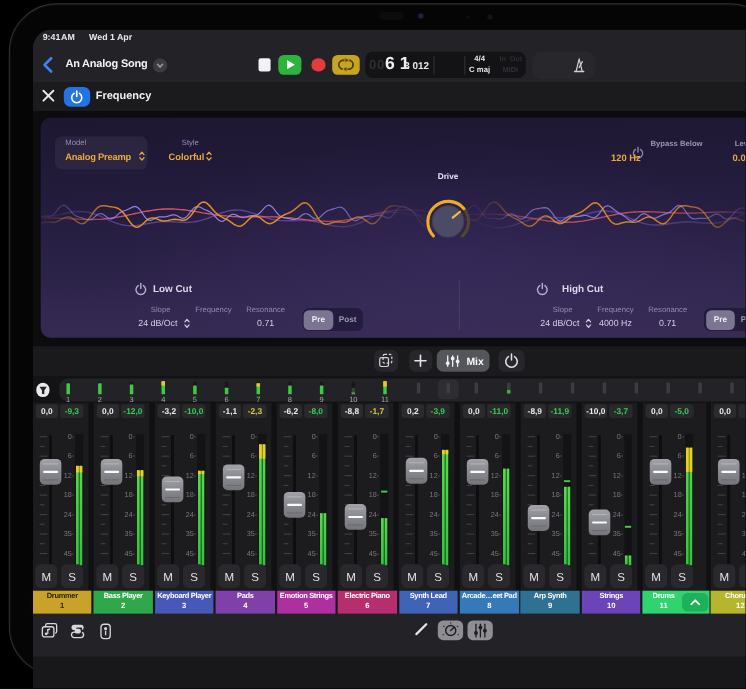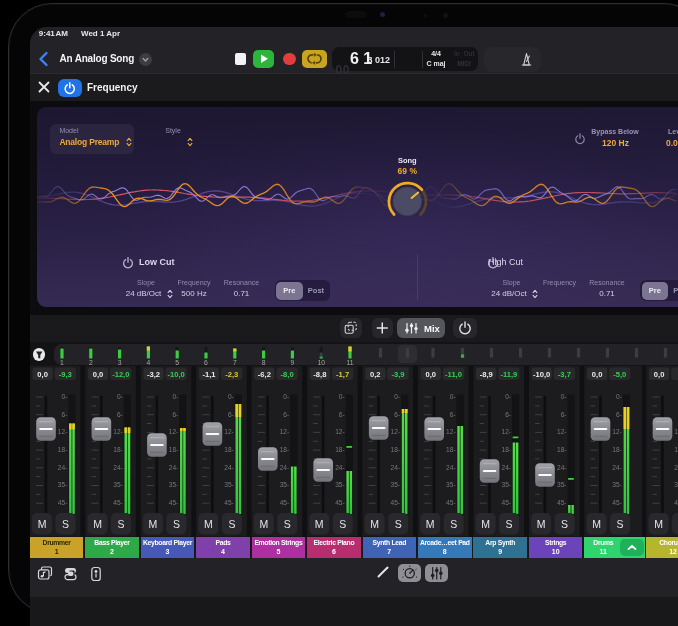--- a/index.html
+++ b/index.html
@@ -29,21 +29,21 @@
         <path d="M8,4.6 L15,8.8 L8,13 Z" fill="#fff"></path>
       </svg>
 <div style="position:absolute;left:253.2px;top:25.9px;width:12.4px;height:12.4px;background:#e23c3c;border-radius:7px;"></div>
 <div style="position:absolute;left:271.5px;top:23.2px;width:25px;height:17.6px;background:#c9a51f;border-radius:5px;"></div>
 <svg style="position:absolute;left:271.5px;top:23.2px;" width="25" height="17.6" viewBox="0 0 25 17.6">
         <rect x="6" y="4.8" width="13" height="8" rx="4" fill="none" stroke="#55430a" stroke-width="1.7"></rect>
         <path d="M11.6,2.2 L15.4,4.8 L11.6,7.4 Z" fill="#55430a" stroke="#c9a51f" stroke-width="0.8"></path>
         <path d="M13.4,10.2 L9.6,12.8 L13.4,15.4 Z" fill="#55430a" stroke="#c9a51f" stroke-width="0.8"></path>
       </svg>
 <div style="position:absolute;left:301.5px;top:19.5px;width:146.5px;height:24.6px;background:#131315;border-radius:7px;"></div>
-<div style="position:absolute;left:305.5px;top:24px;height:16px;line-height:16px;font-size:12px;color:#2e2e33;font-weight:700;white-space:nowrap;letter-spacing:0.5px;margin-top:11px;">00</div>
+<div style="position:absolute;left:305.5px;top:24px;height:16px;line-height:16px;font-size:12px;color:#2e2e33;font-weight:700;white-space:nowrap;letter-spacing:0.5px;">00</div>
 <div style="position:absolute;left:320px;top:24px;height:16px;line-height:16px;font-size:16px;color:#f0f0f2;font-weight:700;white-space:nowrap;">6 1</div>
 <div style="position:absolute;left:337.5px;top:24.5px;height:16px;line-height:16px;font-size:9px;color:#e8e8ec;font-weight:700;white-space:nowrap;">3 012</div>
 <div style="position:absolute;left:364px;top:23.5px;width:1px;height:17px;background:#303036;"></div>
 <div style="position:absolute;left:392px;top:23.5px;width:1px;height:17px;background:#303036;"></div>
 <div style="position:absolute;left:346px;top:18.5px;width:120px;height:16px;line-height:16px;text-align:center;font-size:7px;color:#e6e6ea;font-weight:700;">4/4</div>
 <div style="position:absolute;left:346px;top:29px;width:120px;height:16px;line-height:16px;text-align:center;font-size:7px;color:#e6e6ea;font-weight:700;">C maj</div>
 <div style="position:absolute;left:424px;top:18.5px;height:16px;line-height:16px;font-size:6.5px;color:#2d2d35;font-weight:700;white-space:nowrap;">In&nbsp;&nbsp;Out</div>
 <div style="position:absolute;left:374px;top:29px;width:120px;height:16px;line-height:16px;text-align:center;font-size:6.5px;color:#2c3442;font-weight:700;">MIDI</div>
 <div style="position:absolute;left:454px;top:20px;width:57px;height:24.6px;background:#28282c;border-radius:8px;"></div>
 <div style="position:absolute;left:410px;top:24px;width:120px;height:16px;line-height:16px;text-align:right;font-size:9.5px;color:#f0f0f2;font-weight:400;margin-top:38px;">¹234</div>
@@ -139,66 +139,66 @@
 <line x1="374.6" y1="90.9" x2="381.2" y2="85.5" stroke="#f2bc46" stroke-width="2" stroke-linecap="round"></line>
 </svg>
 <div style="position:absolute;left:12.5px;top:17px;width:84px;height:29.5px;background:rgba(255,255,255,0.055);border-radius:6px;"></div>
 <div style="position:absolute;left:22.4px;top:15.5px;height:16px;line-height:16px;font-size:7px;color:#978fb4;font-weight:400;white-space:nowrap;">Model</div>
 <div style="position:absolute;left:22.4px;top:27px;height:16px;line-height:16px;font-size:8.5px;color:#eca93e;font-weight:700;white-space:nowrap;letter-spacing:-0.2px;">Analog Preamp</div>
 <svg style="position:absolute;left:87.5px;top:30px;" width="8" height="10" viewBox="0 0 8 10">
           <path d="M2.1,3.6 L4,1.4 L5.9,3.6" fill="none" stroke="#eca93e" stroke-width="1.1" stroke-linecap="round" stroke-linejoin="round"></path>
           <path d="M2.1,6.4 L4,8.6 L5.9,6.4" fill="none" stroke="#eca93e" stroke-width="1.1" stroke-linecap="round" stroke-linejoin="round"></path>
         </svg>
 <div style="position:absolute;left:76px;top:15.5px;width:120px;height:16px;line-height:16px;text-align:center;font-size:7px;color:#978fb4;font-weight:400;">Style</div>
+<div style="position:absolute;left:72.5px;top:27px;width:120px;height:16px;line-height:16px;text-align:center;font-size:8.5px;color:#eca93e;font-weight:700;">Colorful</div>
 <svg style="position:absolute;left:148.5px;top:30px;" width="8" height="10" viewBox="0 0 8 10">
           <path d="M2.1,3.6 L4,1.4 L5.9,3.6" fill="none" stroke="#eca93e" stroke-width="1.1" stroke-linecap="round" stroke-linejoin="round"></path>
           <path d="M2.1,6.4 L4,8.6 L5.9,6.4" fill="none" stroke="#eca93e" stroke-width="1.1" stroke-linecap="round" stroke-linejoin="round"></path>
         </svg>
 <svg style="position:absolute;left:537px;top:25.5px;" width="12" height="12" viewBox="0 0 12 12">
           <path d="M3.77,2.83 A4.2,4.2 0 1 0 8.23,2.83" fill="none" stroke="#8d86a6" stroke-width="1.2" stroke-linecap="round"></path>
           <line x1="6" y1="0.7000000000000002" x2="6" y2="5.35" stroke="#8d86a6" stroke-width="1.2" stroke-linecap="round"></line>
         </svg>
 <div style="position:absolute;left:518px;top:17px;width:120px;height:16px;line-height:16px;text-align:center;font-size:7px;color:#9b94b4;font-weight:600;">Bypass Below</div>
-<div style="position:absolute;left:518.5px;top:27.5px;width:120px;height:16px;line-height:16px;text-align:center;font-size:8.5px;color:#eca93e;font-weight:700;">120 Hz</div>
+<div style="position:absolute;left:518.5px;top:27.5px;width:120px;height:16px;line-height:16px;font-size:8.5px;color:#eca93e;font-weight:700;">120 Hz</div>
 <div style="position:absolute;left:631px;top:17px;height:16px;line-height:16px;font-size:7px;color:#9b94b4;font-weight:600;white-space:nowrap;">Level</div>
 <div style="position:absolute;left:629px;top:27.5px;height:16px;line-height:16px;font-size:8.5px;color:#eca93e;font-weight:700;white-space:nowrap;">0.0 dB</div>
-<div style="position:absolute;left:310.3px;top:45.5px;width:120px;height:16px;line-height:16px;text-align:center;font-size:7.5px;color:#e9e7f3;font-weight:700;">Song</div>
-<div style="position:absolute;left:310.3px;top:55.5px;width:120px;height:16px;line-height:16px;text-align:center;font-size:8.5px;color:#efa928;font-weight:700;">69 %</div>
+<div style="position:absolute;left:310.3px;top:45.5px;width:120px;height:16px;line-height:16px;text-align:center;font-size:7.5px;color:#e9e7f3;font-weight:700;">Drive</div>
 <div style="position:absolute;left:380.4px;top:148px;width:1px;height:45px;background:rgba(255,255,255,0.09);"></div>
 <svg style="position:absolute;left:84.5px;top:149.5px;" width="12" height="12" viewBox="0 0 12 12">
           <path d="M3.67,2.66 A4.4,4.4 0 1 0 8.33,2.66" fill="none" stroke="#b6b0cc" stroke-width="1.3" stroke-linecap="round"></path>
           <line x1="6" y1="0.5" x2="6" y2="5.30" stroke="#b6b0cc" stroke-width="1.3" stroke-linecap="round"></line>
         </svg>
 <div style="position:absolute;left:102px;top:147px;height:16px;line-height:16px;font-size:9px;color:#dbd8ea;font-weight:600;white-space:nowrap;">Low Cut</div>
 <div style="position:absolute;left:49px;top:168.3px;width:120px;height:16px;line-height:16px;text-align:center;font-size:7px;color:#938bb0;font-weight:400;">Slope</div>
 <div style="position:absolute;left:46.5px;top:179px;width:120px;height:16px;line-height:16px;text-align:center;font-size:8px;color:#d3cfe6;font-weight:400;">24 dB/Oct</div>
 <svg style="position:absolute;left:128.5px;top:182.3px;" width="8" height="10" viewBox="0 0 8 10">
           <path d="M2.1,3.6 L4,1.4 L5.9,3.6" fill="none" stroke="#d3cfe6" stroke-width="1.1" stroke-linecap="round" stroke-linejoin="round"></path>
           <path d="M2.1,6.4 L4,8.6 L5.9,6.4" fill="none" stroke="#d3cfe6" stroke-width="1.1" stroke-linecap="round" stroke-linejoin="round"></path>
         </svg>
 <div style="position:absolute;left:97px;top:168.3px;width:120px;height:16px;line-height:16px;text-align:center;font-size:7px;color:#938bb0;font-weight:400;">Frequency</div>
-<div style="position:absolute;left:97px;top:179px;width:120px;height:16px;line-height:16px;text-align:center;font-size:8px;color:#d3cfe6;font-weight:400;">500 Hz</div>
 <div style="position:absolute;left:144.5px;top:168.3px;width:120px;height:16px;line-height:16px;text-align:center;font-size:7px;color:#938bb0;font-weight:400;">Resonance</div>
 <div style="position:absolute;left:144.5px;top:179px;width:120px;height:16px;line-height:16px;text-align:center;font-size:8px;color:#d3cfe6;font-weight:400;">0.71</div>
 <div style="position:absolute;left:237.6px;top:173.1px;width:55.2px;height:21.1px;background:rgba(15,12,35,0.45);border-radius:6px;"></div>
 <div style="position:absolute;left:239.1px;top:174.6px;width:26.5px;height:18.1px;background:#7b7591;border-radius:5px;"></div>
 <div style="position:absolute;left:192.4px;top:175.6px;width:120px;height:16px;line-height:16px;text-align:center;font-size:7.5px;color:#f0eef6;font-weight:600;">Pre</div>
 <div style="position:absolute;left:219px;top:175.6px;width:120px;height:16px;line-height:16px;text-align:center;font-size:7.5px;color:#9d97b5;font-weight:600;">Post</div>
 <svg style="position:absolute;left:450.0px;top:149.5px;" width="12" height="12" viewBox="0 0 12 12">
           <path d="M3.67,2.66 A4.4,4.4 0 1 0 8.33,2.66" fill="none" stroke="#b6b0cc" stroke-width="1.3" stroke-linecap="round"></path>
           <line x1="6" y1="0.5" x2="6" y2="5.30" stroke="#b6b0cc" stroke-width="1.3" stroke-linecap="round"></line>
         </svg>
-<div style="position:absolute;left:451px;top:147px;height:16px;line-height:16px;font-size:9px;color:#dbd8ea;font-weight:400;white-space:nowrap;">High Cut</div>
+<div style="position:absolute;left:474px;top:147px;height:16px;line-height:16px;font-size:9px;color:#dbd8ea;font-weight:700;white-space:nowrap;">High Cut</div>
 <div style="position:absolute;left:414.5px;top:168.3px;width:120px;height:16px;line-height:16px;text-align:center;font-size:7px;color:#938bb0;font-weight:400;">Slope</div>
 <div style="position:absolute;left:412.0px;top:179px;width:120px;height:16px;line-height:16px;text-align:center;font-size:8px;color:#d3cfe6;font-weight:400;">24 dB/Oct</div>
 <svg style="position:absolute;left:494.0px;top:182.3px;" width="8" height="10" viewBox="0 0 8 10">
           <path d="M2.1,3.6 L4,1.4 L5.9,3.6" fill="none" stroke="#d3cfe6" stroke-width="1.1" stroke-linecap="round" stroke-linejoin="round"></path>
           <path d="M2.1,6.4 L4,8.6 L5.9,6.4" fill="none" stroke="#d3cfe6" stroke-width="1.1" stroke-linecap="round" stroke-linejoin="round"></path>
         </svg>
 <div style="position:absolute;left:462.5px;top:168.3px;width:120px;height:16px;line-height:16px;text-align:center;font-size:7px;color:#938bb0;font-weight:400;">Frequency</div>
+<div style="position:absolute;left:462.5px;top:179px;width:120px;height:16px;line-height:16px;text-align:center;font-size:8px;color:#d3cfe6;font-weight:400;">4000 Hz</div>
 <div style="position:absolute;left:510.0px;top:168.3px;width:120px;height:16px;line-height:16px;text-align:center;font-size:7px;color:#938bb0;font-weight:400;">Resonance</div>
 <div style="position:absolute;left:510.0px;top:179px;width:120px;height:16px;line-height:16px;text-align:center;font-size:8px;color:#d3cfe6;font-weight:400;">0.71</div>
 <div style="position:absolute;left:603.1px;top:173.1px;width:55.2px;height:21.1px;background:rgba(15,12,35,0.45);border-radius:6px;"></div>
 <div style="position:absolute;left:604.6px;top:174.6px;width:26.5px;height:18.1px;background:#7b7591;border-radius:5px;"></div>
 <div style="position:absolute;left:557.9px;top:175.6px;width:120px;height:16px;line-height:16px;text-align:center;font-size:7.5px;color:#f0eef6;font-weight:600;">Pre</div>
 <div style="position:absolute;left:584.5px;top:175.6px;width:120px;height:16px;line-height:16px;text-align:center;font-size:7.5px;color:#9d97b5;font-weight:600;">Post</div>
 </div>
 <div style="position:absolute;left:0px;top:288px;width:648px;height:27px;background:#1a1a1d;"></div>
 <div style="position:absolute;left:310px;top:290.8px;width:21.5px;height:20.4px;background:#27272b;border-radius:6px;"></div>
 <svg style="position:absolute;left:310px;top:290.8px;" width="21.5" height="20.4" viewBox="0 0 21.5 20.4">

